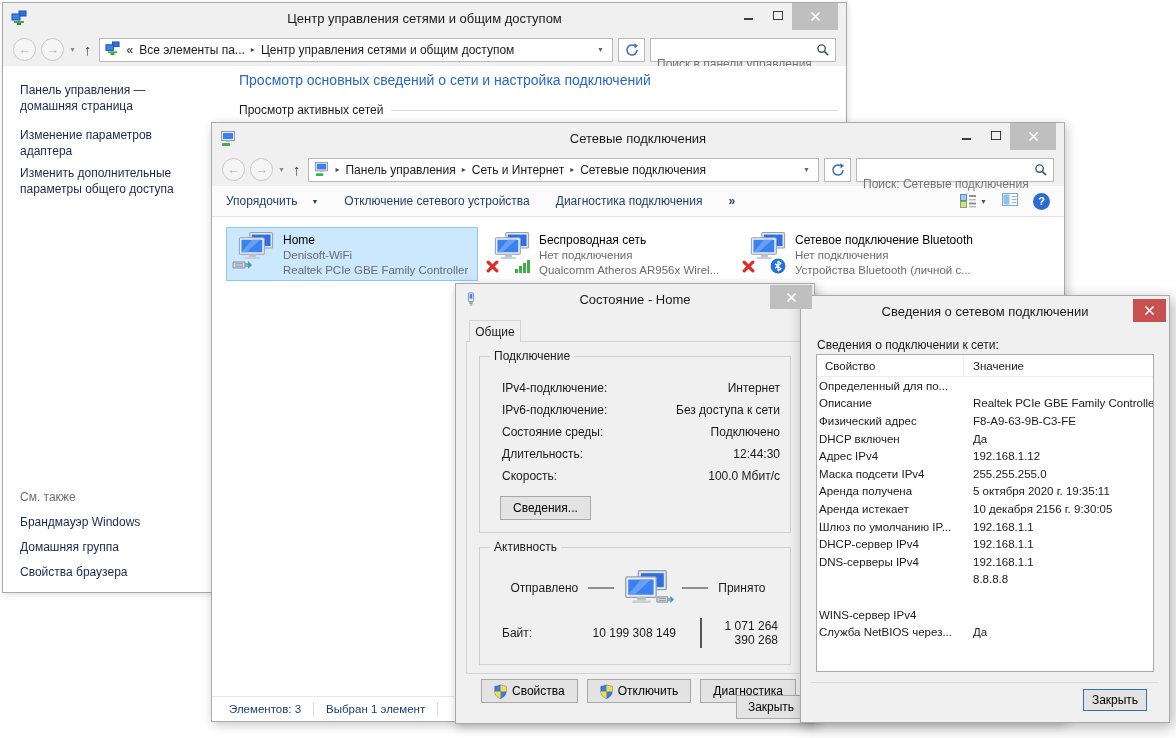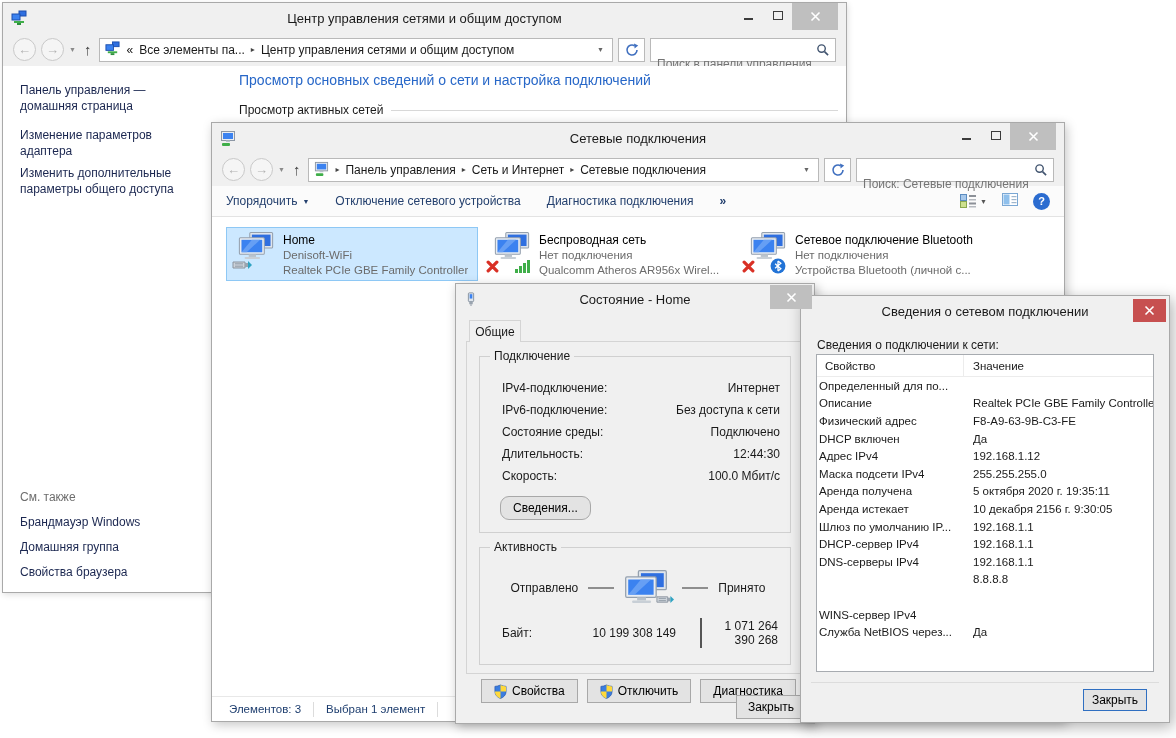--- a/index.html
+++ b/index.html
@@ -47,21 +47,21 @@
   .seealso { position:absolute; left:17px; top:424px; }
   .seealso .hdr { color:#6d6d6d; margin-bottom:11px; }
   .seealso .lnk { color:#1b2750; margin-bottom:11px; cursor:pointer; }
   .main1 { position:absolute; left:236px; top:6px; right:8px; }
   .h1 { font-size:14px; font-weight:400; color:#2767c8; }
   .secrow { display:flex; align-items:center; margin-top:15px; }
   .secrule { flex:1; height:1px; background:#d8d8d8; margin-left:8px; }
 
   .tb2 { height:31px; background:#fbfbfb; border-bottom:1px solid #e3e3e3; display:flex; align-items:center;
          padding:0 14px; color:#24406e; }
-  .tb2 .lnk { margin-right:26px; display:flex; align-items:center; gap:5px; cursor:pointer; white-space:nowrap;justify-content:space-between; }
+  .tb2 .lnk { margin-right:26px; display:flex; align-items:center; gap:14px; cursor:pointer; white-space:nowrap;justify-content:space-between; }
   .tb2 .ovf { font-weight:bold; }
   .tbicons { margin-left:auto; display:flex; align-items:center; gap:15px; }
   .helpc { width:17px; height:17px; border-radius:50%; background:#2b6cd0; color:#fff; font-size:11px; font-weight:bold;
            display:flex; align-items:center; justify-content:center; }
 
   .content2 { position:absolute; top:94px; left:0; right:0; bottom:25px; background:#fff; padding:10px 0 0 14px; display:flex; }
   .item { width:252px; height:54px; display:flex; padding:3px 4px; border:1px solid transparent; margin-right:4px; cursor:pointer; }
   .item.sel { background:#cce8ff; border-color:#8ec8f5; }
   .cicon { width:48px; height:48px; position:relative; flex-shrink:0; }
   .cicon .mon { position:absolute; top:1px; left:7px; }
@@ -80,21 +80,21 @@
          border-bottom:none; z-index:2; display:flex; align-items:center; justify-content:center; }
   .panel { position:absolute; left:10px; right:10px; top:27px; height:333px; border:1px solid #d4d4d4; background:#f0f0f0;
            padding:14px 12px 0; }
   .grp { position:relative; border:1px solid #d0d0d0; padding:20px 10px 12px 16px; }
   .glbl { position:absolute; top:-8px; left:10px; background:#f0f0f0; padding:0 4px; }
   .crow { display:flex; height:22px; align-items:center; }
   .crow .cl { padding-left:6px; }
   .crow .cv { margin-left:auto; }
   .btn { display:inline-flex; align-items:center; justify-content:center; gap:5px; background:#e3e3e3;
          border:1px solid #a8a8a8; height:24px; padding:0 12px; font-family:inherit; font-size:12px; color:#000; cursor:pointer; }
-  .details-btn { margin:9px 0 0 4px;border-radius:9px; }
+  .details-btn { margin:9px 0 0 4px; }
   .grp.g2 { margin-top:14px; padding-bottom:16px; }
   .actrow { display:flex; align-items:center; justify-content:center; gap:10px; margin-top:2px; }
   .dash { width:26px; height:2px; background:#8e8e8e; }
   .byterow { display:flex; align-items:center; margin-top:12px; }
   .byterow .bl { width:64px; padding-left:6px; }
   .byterow .bsent { width:116px; text-align:right; }
   .vline { width:2px; height:30px; background:#555; margin:0 12px 0 24px; }
   .brecv { flex:1; text-align:right; padding-right:2px; }
   .btnrow3 { display:flex; gap:9px; margin-top:14px; padding-left:2px; }
   .close3 { position:absolute; right:8px; bottom:4px; width:70px; }

